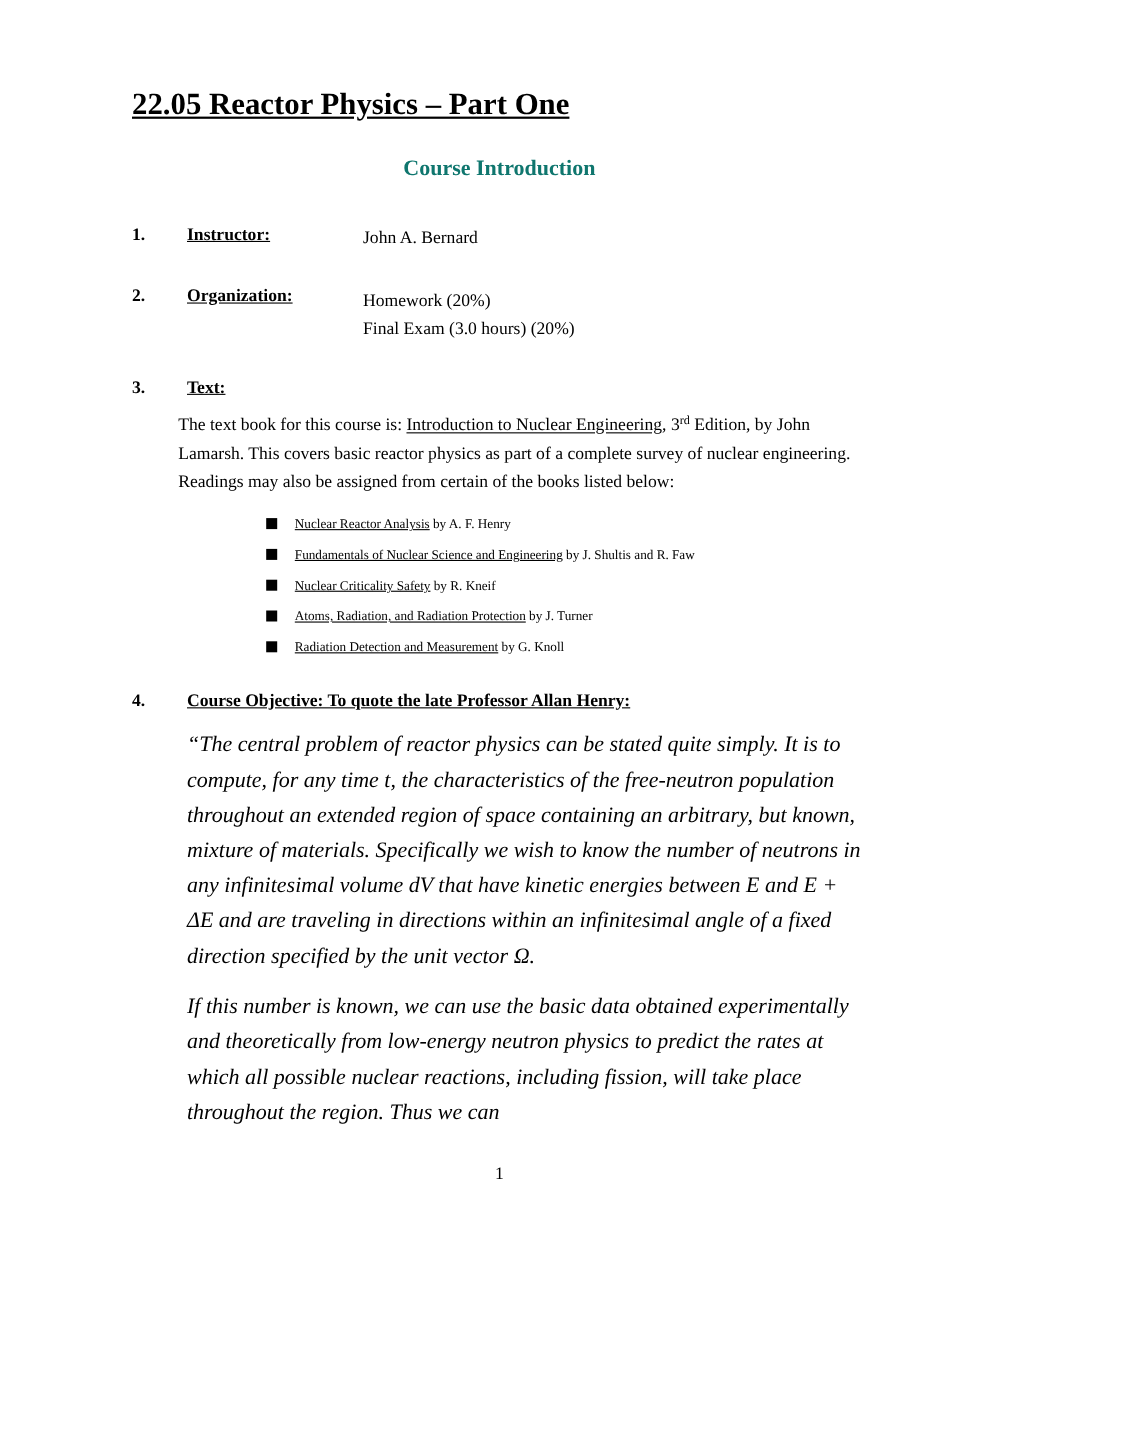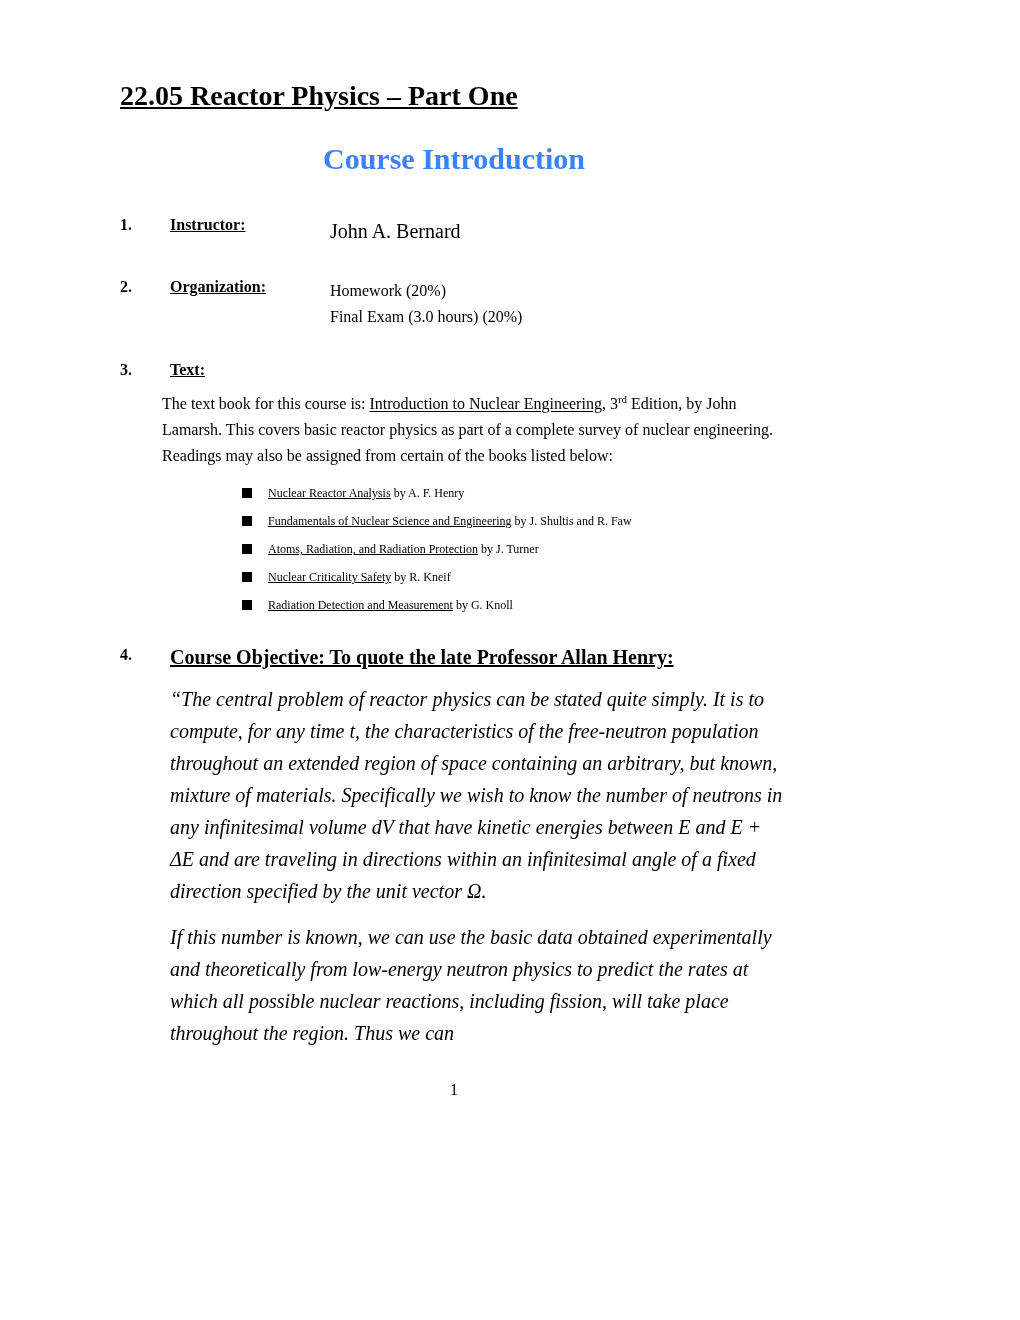--- a/index.html
+++ b/index.html
@@ -22,22 +22,22 @@
       padding: 80px 100px 80px 120px;
     }
     .page-title {
       font-size: 28px;
       font-weight: bold;
       text-decoration: underline;
       margin-bottom: 30px;
     }
     .course-intro-title {
       text-align: center;
-      color: #3b82f6;
-      font-size: 30px;
+      color: #0f766e;
+      font-size: 20px;
       font-weight: bold;
       margin-bottom: 40px;
     }
     .section {
       margin-bottom: 32px;
     }
     .section-header {
       display: flex;
       align-items: flex-start;
       margin-bottom: 10px;
@@ -47,21 +47,21 @@
       min-width: 50px;
       font-size: 16px;
     }
     .section-label {
       font-weight: bold;
       text-decoration: underline;
       font-size: 16px;
       min-width: 160px;
     }
     .section-content {
-      font-size: 20px;
+      font-size: 16px;
       line-height: 1.5;
     }
     .org-block {
       line-height: 1.6;
     }
     .text-section-body {
       margin-left: 42px;
       font-size: 16px;
       line-height: 1.6;
       margin-top: 12px;
@@ -94,21 +94,21 @@
       text-decoration: underline;
     }
     .section4-header {
       display: flex;
       align-items: flex-start;
       margin-bottom: 14px;
     }
     .section4-label {
       font-weight: bold;
       text-decoration: underline;
-      font-size: 20px;
+      font-size: 16px;
       text-align: right;
     }
     .italic-block {
       margin-left: 50px;
       font-style: italic;
       font-size: 20px;
       line-height: 1.6;
       margin-bottom: 14px;
     }
     .page-number {
@@ -166,27 +166,27 @@
         </li>
         <li>
           <span class="bullet-square"></span>
           <span class="bullet-text">
             <span class="underline">Fundamentals of Nuclear Science and Engineering</span><span> by J. Shultis and R. Faw</span>
           </span>
         </li>
         <li>
           <span class="bullet-square"></span>
           <span class="bullet-text">
+            <span class="underline">Nuclear Criticality Safety</span><span> by R. Kneif</span>
+          </span>
+        </li>
+        <li>
+          <span class="bullet-square"></span>
+          <span class="bullet-text">
             <span class="underline">Atoms, Radiation, and Radiation Protection</span><span> by J. Turner</span>
-          </span>
-        </li>
-        <li>
-          <span class="bullet-square"></span>
-          <span class="bullet-text">
-            <span class="underline">Nuclear Criticality Safety</span><span> by R. Kneif</span>
           </span>
         </li>
         <li>
           <span class="bullet-square"></span>
           <span class="bullet-text">
             <span class="underline">Radiation Detection and Measurement</span><span> by G. Knoll</span>
           </span>
         </li>
       </ul>
     </div>

